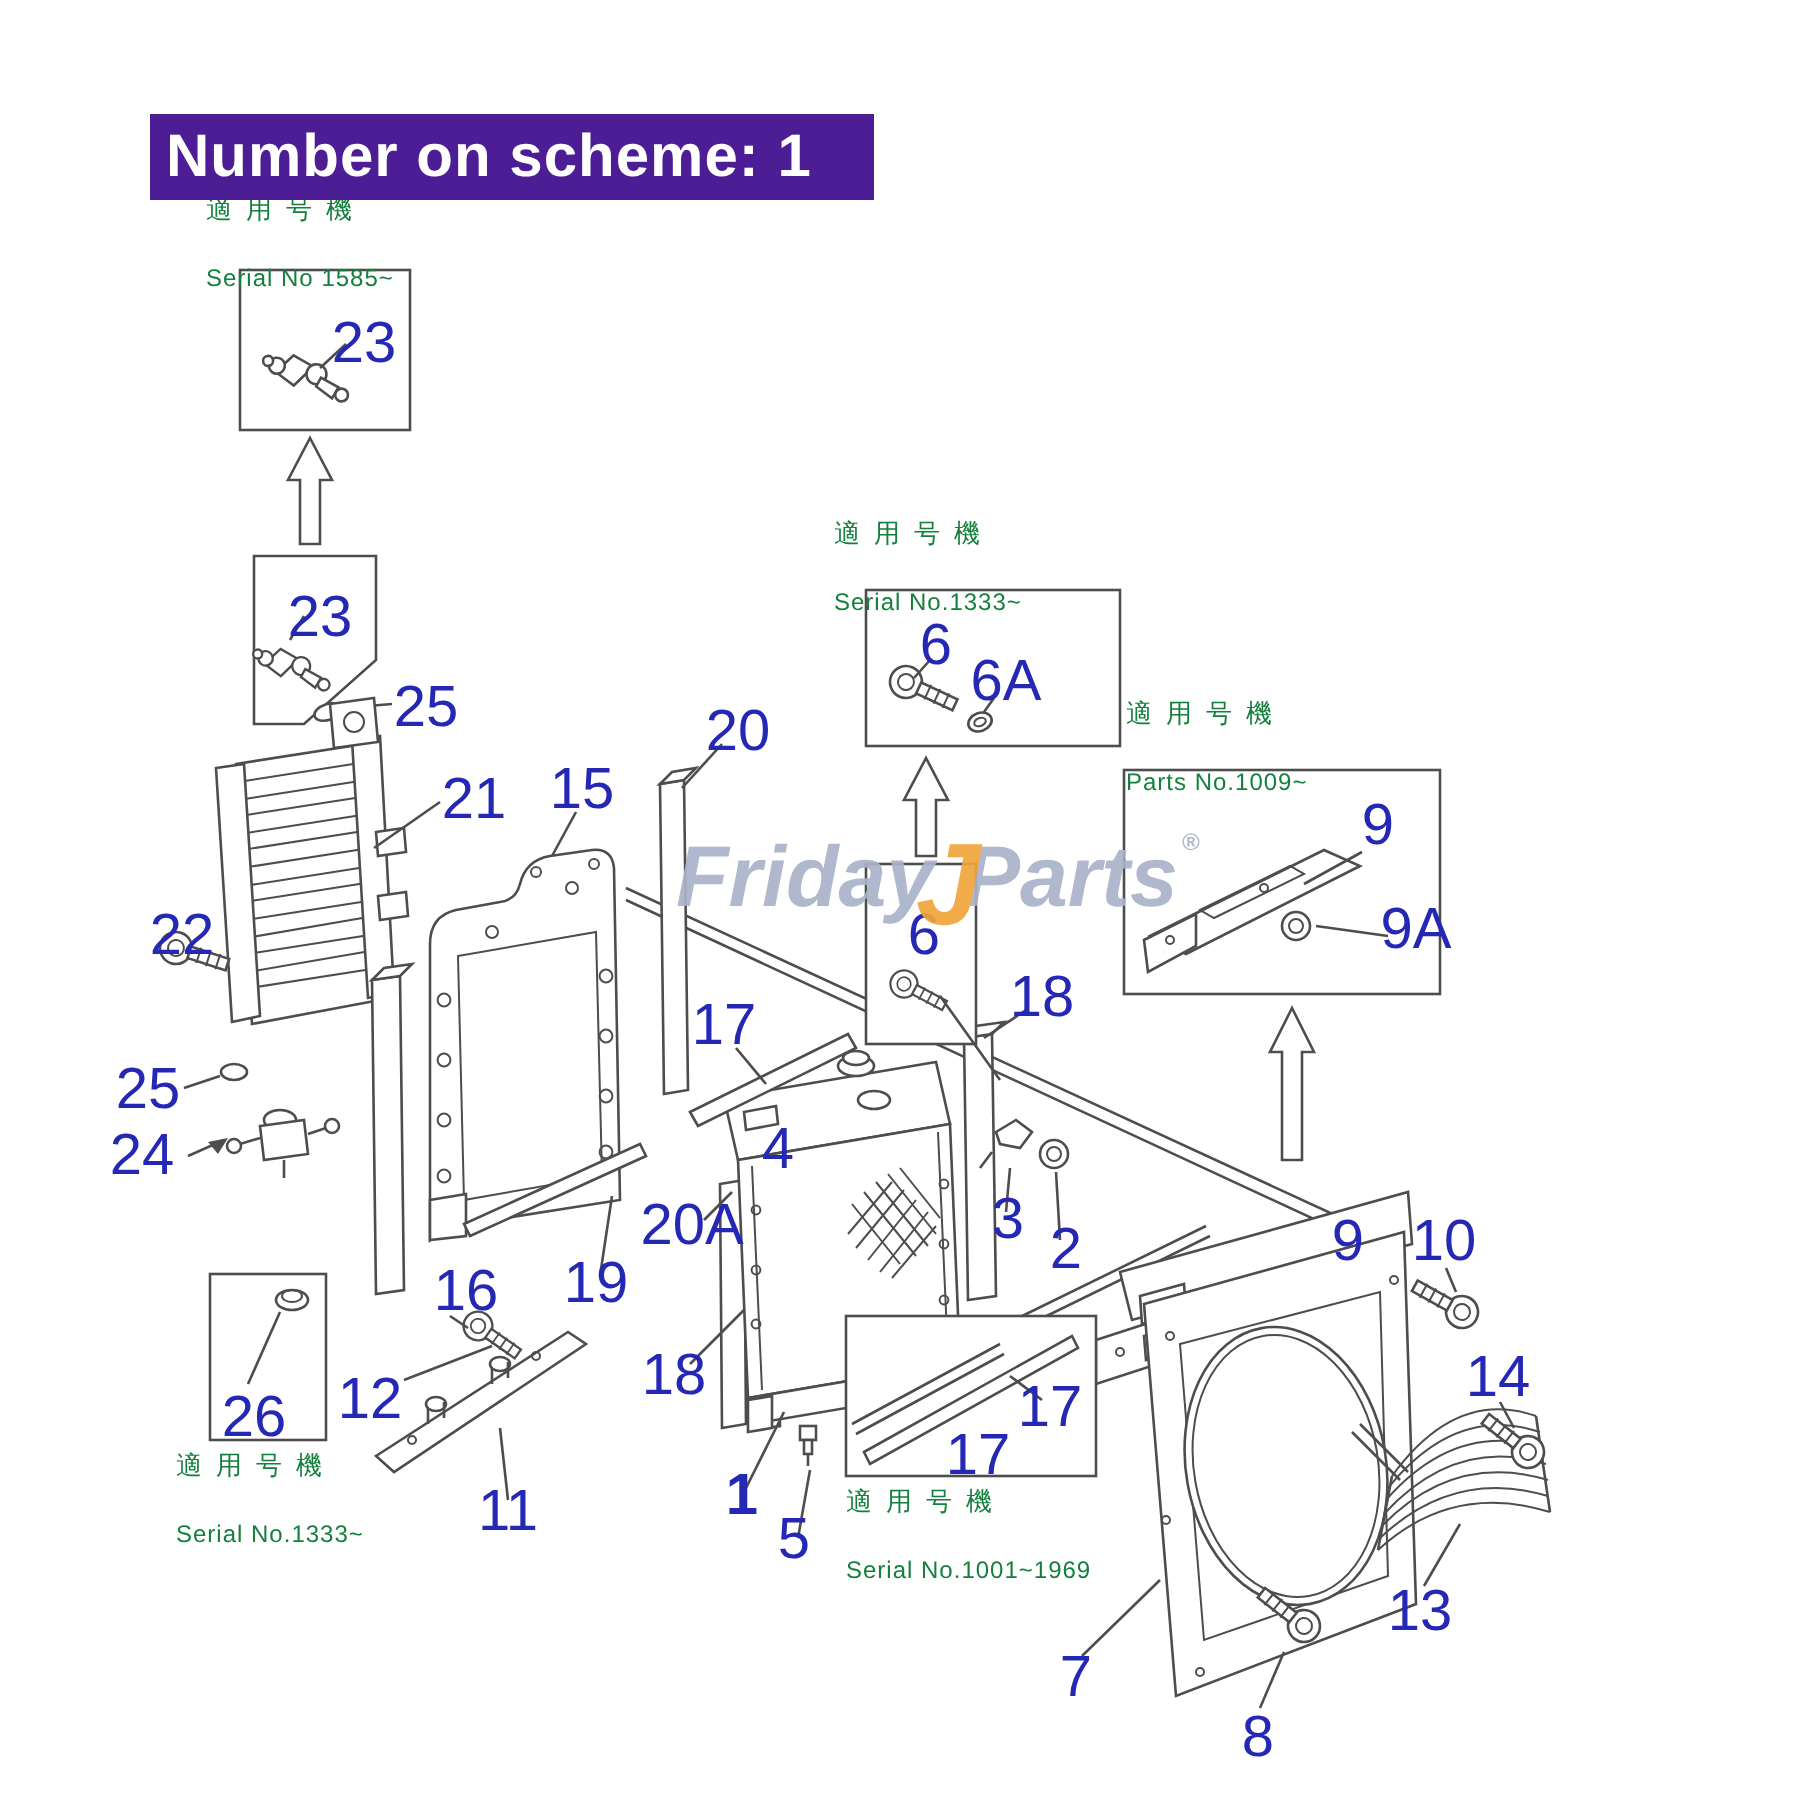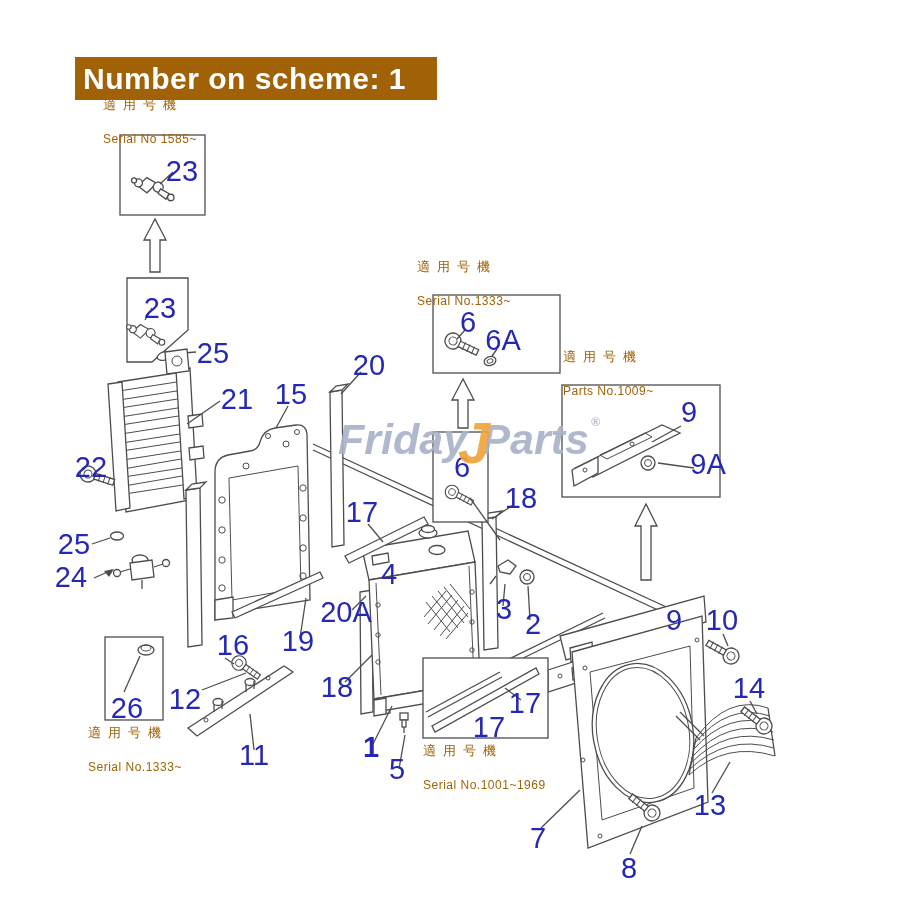--- a/index.html
+++ b/index.html
@@ -1,21 +1,21 @@
 <!DOCTYPE html>
 <html><head>
 <meta charset="utf-8">
 <style>
   html,body{margin:0;padding:0;background:#fff;}
   #stage{position:relative;width:900px;height:900px;background:#fff;overflow:hidden;
          font-family:"Liberation Sans",sans-serif;}
-  .banner{position:absolute;left:75px;top:57px;width:362px;height:43px;background:#a16207;
+  .banner{position:absolute;left:75px;top:57px;width:362px;height:43px;background:#4c1d95;
           color:#fff;font-weight:bold;font-size:30px;line-height:43px;padding-left:8px;
           box-sizing:border-box;letter-spacing:.5px;z-index:6;}
-  .serial{position:absolute;color:#a16207;z-index:4;}
+  .serial{position:absolute;color:#15803d;z-index:4;}
   .serial .jp{display:block;font-size:13px;letter-spacing:7px;font-family:"DejaVu Sans",sans-serif;}
   .serial .en{display:block;font-size:12px;font-family:Liberation Sans, sans-serif;
               margin-top:18px;white-space:nowrap;letter-spacing:.5px;}
   #wm{position:absolute;left:338px;top:400px;font-style:italic;font-weight:bold;
       color:#a9b3c8;font-size:43px;white-space:nowrap;opacity:.92;z-index:5;letter-spacing:0;}
   #wm .acc{color:#f0a43a;font-size:58px;display:inline-block;transform:translateY(9px);
            margin:0 -9px;font-weight:bold;}
   #wm .reg{font-size:12px;vertical-align:28px;margin-left:2px;}
   svg#art{position:absolute;left:0;top:0;z-index:1;}
   svg#art text{font-family:"Liberation Sans",sans-serif;font-size:29px;fill:#2428b4;}

